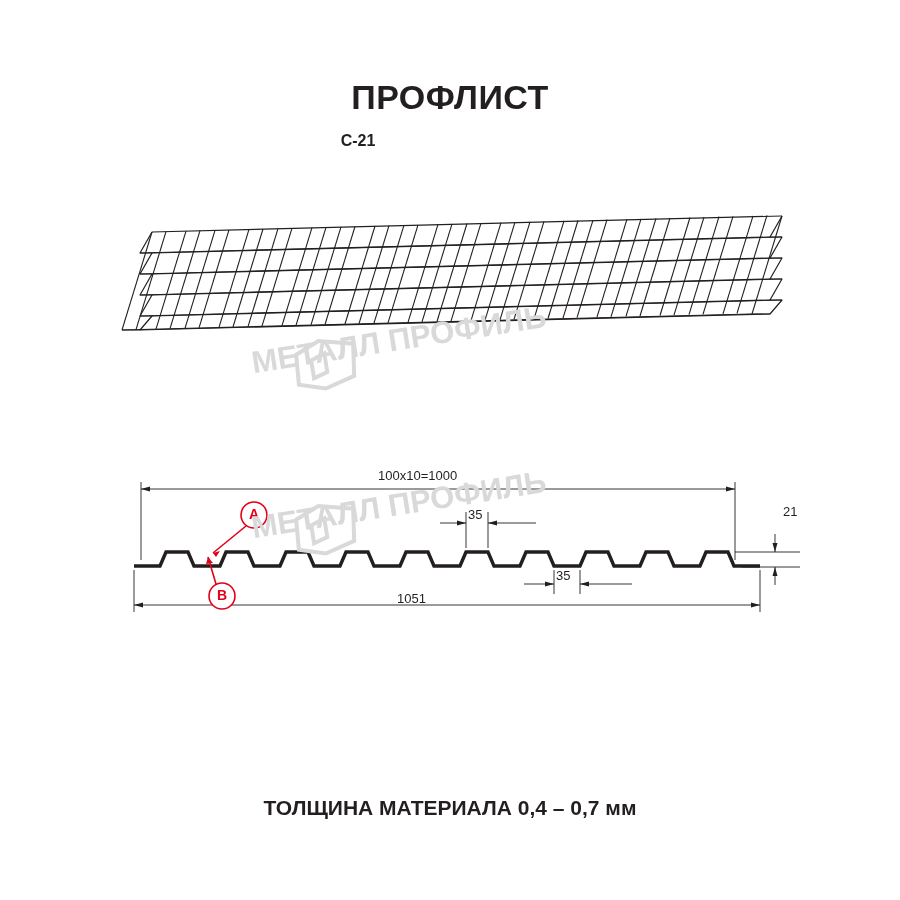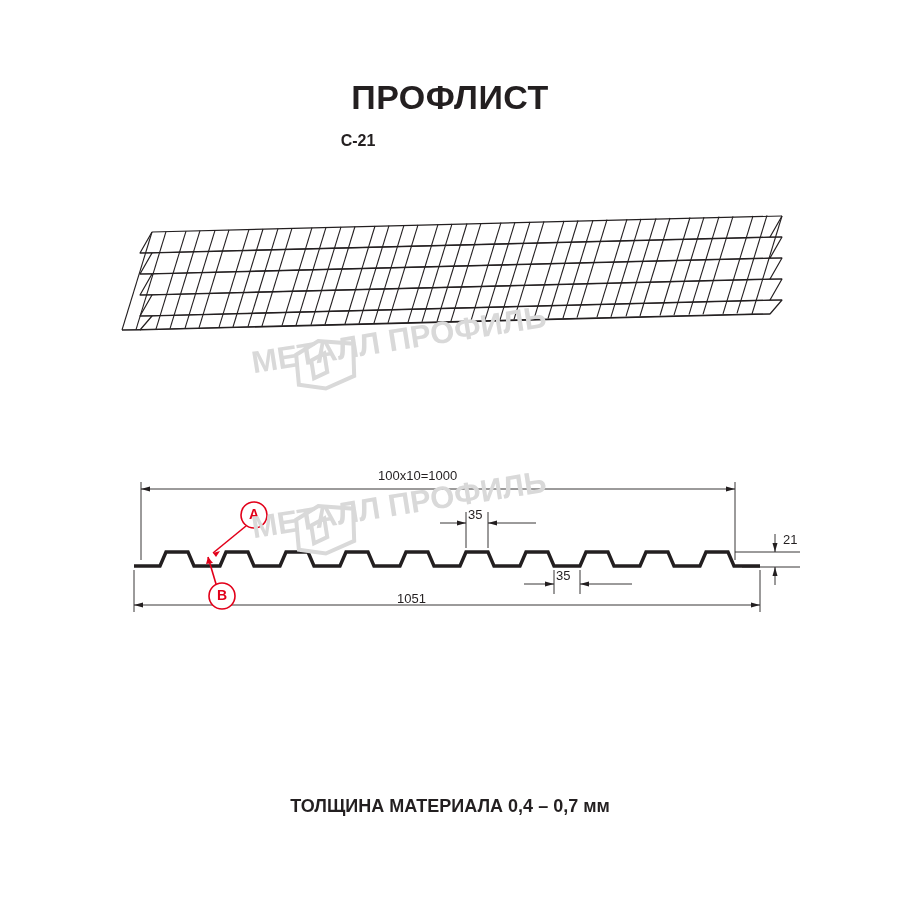--- a/index.html
+++ b/index.html
@@ -39,21 +39,21 @@
     font-size: 16px;
     font-weight: bold;
     color: #231f20;
   }
   .footer {
     position: absolute;
     top: 796px;
     left: 0;
     width: 900px;
     text-align: center;
-    font-size: 18px;
+    font-size: 21px;
     font-weight: bold;
     color: #231f20;
   }
   .svg-layer {
     position: absolute;
     top: 0;
     left: 0;
   }
   .wm {
     position: absolute;
@@ -228,21 +228,21 @@
         <circle cx="222" cy="596" r="13" fill="#ffffff"></circle>
         <path d="M216 584 L208 557"></path>
         <path d="M208 557 L213 563 L206 564 Z" fill="#e2001a" stroke="none"></path>
       </g>
     </g>
   </svg>
 
   <div style="position:absolute; left:378px; top:468px; font-size:13px;text-align:center;">100х10=1000</div>
   <div style="position:absolute; left:468px; top:507px; font-size:13px;">35</div>
   <div style="position:absolute; left:556px; top:568px; font-size:13px;">35</div>
-  <div style="position:absolute; left:783px; top:532px; font-size:13px;">21</div>
+  <div style="position:absolute; left:783px; top:504px; font-size:13px;">21</div>
   <div style="position:absolute; left:397px; top:591px; font-size:13px;">1051</div>
 
   <div style="position:absolute; left:249px; top:506px; font-size:14px; color:#e2001a; font-weight:bold;">A</div>
   <div style="position:absolute; left:217px; top:587px; font-size:14px; color:#e2001a; font-weight:bold;">B</div>
 
   <svg class="wm-logo" style="top:336px; left:292px; transform: rotate(-9deg);" width="70" height="56" viewBox="0 0 70 56">
     <path d="M6 14 L30 4 L64 12 L60 44 L30 52 L4 44 Z" fill="none" stroke="#d9d9d9" stroke-width="4"></path>
     <path d="M20 22 L34 17 L34 36 L20 40 Z" fill="none" stroke="#d9d9d9" stroke-width="4"></path>
   </svg>
   <div class="wm wm1">МЕТАЛЛ ПРОФИЛЬ</div>

